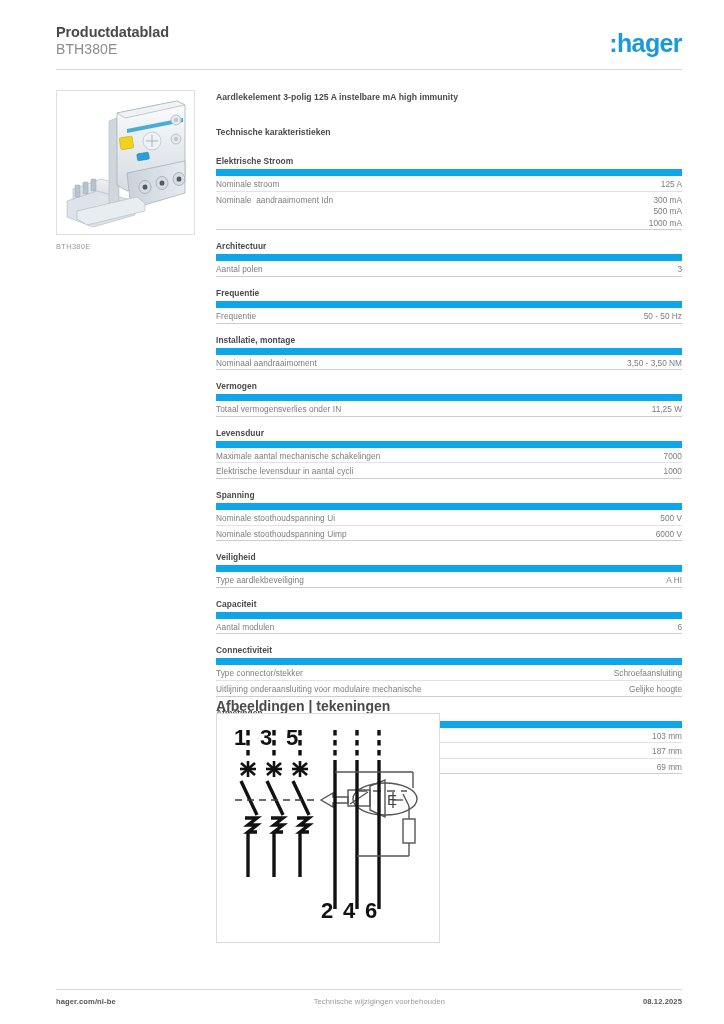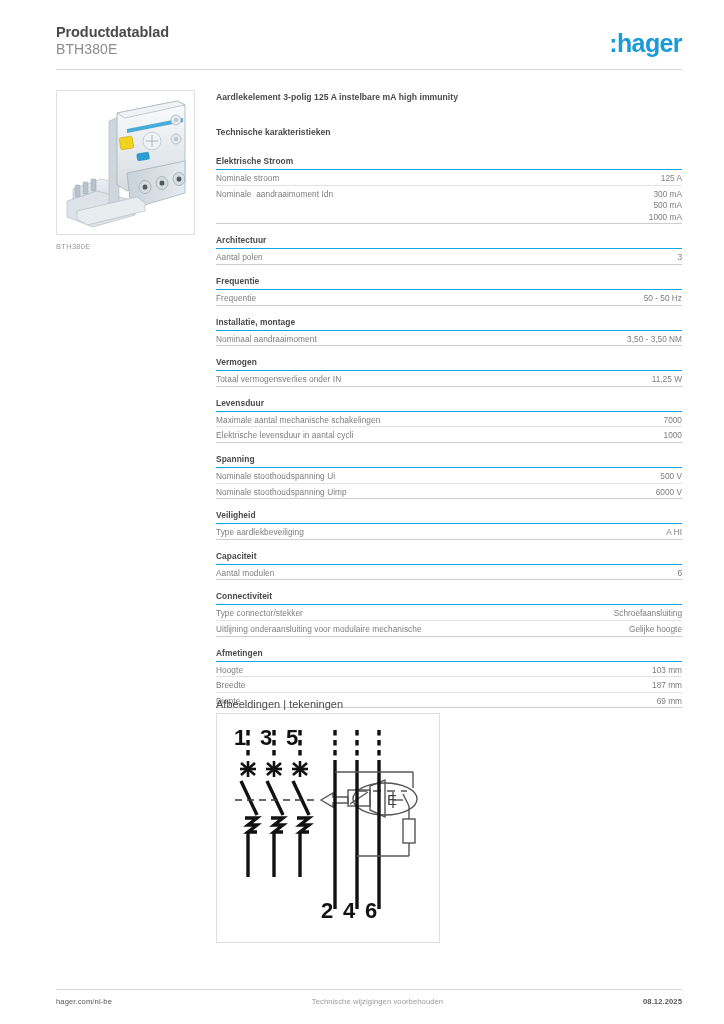--- a/index.html
+++ b/index.html
@@ -93,21 +93,21 @@
     color: #4a4a4a;
     margin-bottom: 19px;
   }
 
   .group { margin-bottom: 0; }
   .group-title {
     font-size: 8.4px;
     font-weight: bold;
     color: #4a4a4a;
     padding-bottom: 3px;
-    border-bottom: 1px solid #0ea5e9;
+    border-bottom: 7px solid #0ea5e9;
     letter-spacing: 0.05px;
   }
   .group + .group .group-title { margin-top: 11px; }
 
   .row {
     display: flex;
     justify-content: space-between;
     align-items: flex-start;
     border-bottom: 1px solid #e2e2e2;
     padding: 3px 0 0 0;
@@ -116,22 +116,22 @@
     line-height: 11.6px;
   }
   .row:last-child { border-bottom: 1px solid #cdcdcd; }
   .row-label { letter-spacing: 0.05px; white-space: pre; }
   .row-values { text-align: right; white-space: pre-line; }
 
   
   .draw-title {
     position: absolute;
     left: 216px; top: 698px;
-    font-size: 11px;
-    font-weight: normal;
+    font-size: 14px;
+    font-weight: bold;
     color: #4a4a4a;
   }
   .draw-box {
     position: absolute;
     left: 216px; top: 713px;
     width: 224px; height: 230px;
     border: 1px solid #dcdcdc;
     background: #fff;
   }
   .draw-box svg { display: block; }
@@ -145,21 +145,21 @@
   }
   .footer {
     position: absolute;
     left: 56px; top: 997px;
     width: 626px;
     display: flex;
     justify-content: space-between;
     align-items: center;
     font-size: 7.6px;
   }
-  .footer-left  { font-weight: normal; color: #555; letter-spacing: 0.1px; }
+  .footer-left  { font-weight: bold; color: #555; letter-spacing: 0.1px; }
   .footer-mid   { color: #9a9a9a; letter-spacing: 0.1px; }
   .footer-right { font-weight: bold; color: #555; letter-spacing: 0.1px; }
 </style>
 </head>
 <body>
 
 <div class="page">
 
   <div class="header">
     <div class="doc-title">Productdatablad</div>

